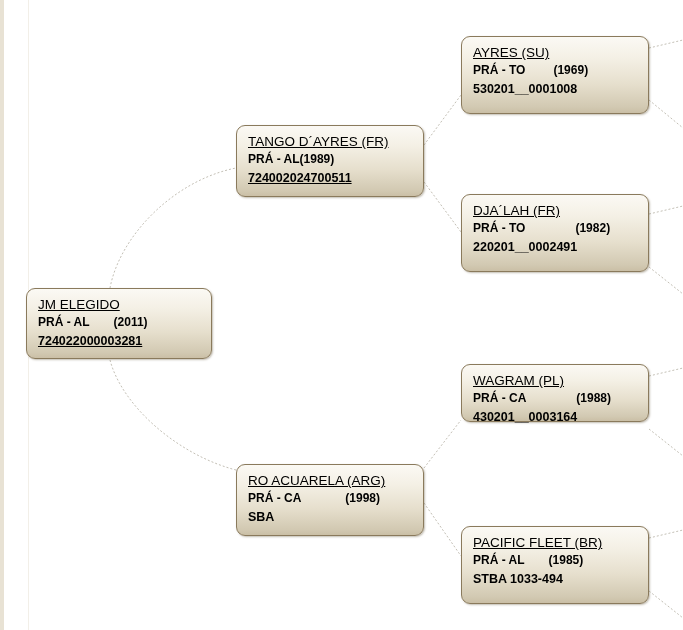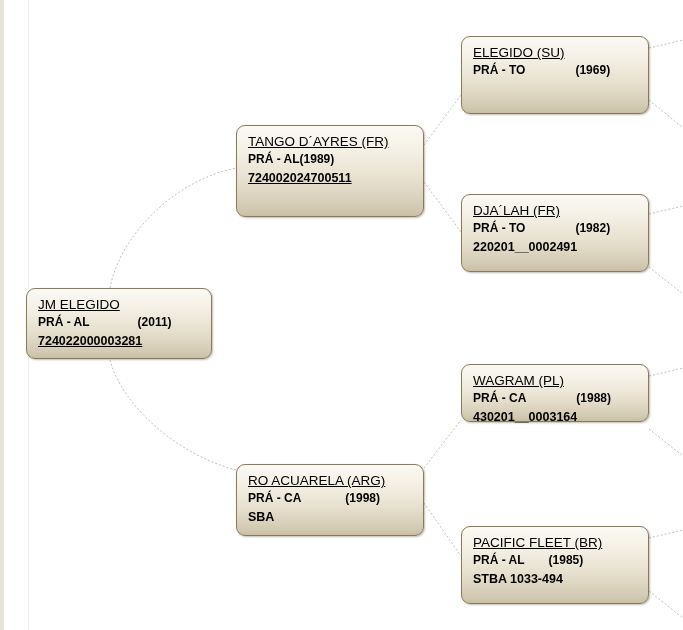--- a/index.html
+++ b/index.html
@@ -96,30 +96,30 @@
     line-height: 18px;
     display: inline-block;
     white-space: nowrap;
   }
   .node-id.underlined {
     text-decoration: underline;
   }
 
   
   #node-root      { left: 26px;  top: 288px; width: 186px; height: 71px; }
-  #node-root .node-year   { margin-left: 48px; }
-
-  #node-sire      { left: 236px; top: 125px; width: 188px; height: 92px; }
+  #node-root .node-year   { margin-left: 24px; }
+
+  #node-sire      { left: 236px; top: 125px; width: 188px; height: 72px; }
   #node-sire .node-year   { }
 
   #node-dam       { left: 236px; top: 464px; width: 188px; height: 72px; }
   #node-dam .node-year    { margin-left: 44px; }
 
   #node-sire-sire { left: 461px; top: 36px;  width: 188px; height: 78px; }
-  #node-sire-sire .node-year { margin-left: 50px; }
+  #node-sire-sire .node-year { margin-left: 28px; }
 
   #node-sire-dam  { left: 461px; top: 194px; width: 188px; height: 78px; }
   #node-sire-dam .node-year  { margin-left: 50px; }
 
   #node-dam-sire  { left: 461px; top: 364px; width: 188px; height: 58px; }
   #node-dam-sire .node-year  { margin-left: 50px; }
 
   #node-dam-dam   { left: 461px; top: 526px; width: 188px; height: 78px; }
   #node-dam-dam .node-year   { margin-left: 24px; }
 </style>
@@ -176,25 +176,26 @@
   <div class="node" id="node-dam">
     <div class="node-name">RO ACUARELA (ARG)</div>
     <div class="node-row2">
       <span class="node-class">PRÁ - CA</span>
       <span class="node-year">(1998)</span>
     </div>
     <div class="node-id">SBA</div>
   </div>
 
   <div class="node" id="node-sire-sire">
-    <div class="node-name">ELEGIDO (SU)</div>
+    <div class="node-name">AYRES (SU)</div>
     <div class="node-row2">
       <span class="node-class">PRÁ - TO</span>
       <span class="node-year">(1969)</span>
     </div>
+    <div class="node-id">530201__0001008</div>
   </div>
 
   <div class="node" id="node-sire-dam">
     <div class="node-name">DJA´LAH (FR)</div>
     <div class="node-row2">
       <span class="node-class">PRÁ - TO</span>
       <span class="node-year">(1982)</span>
     </div>
     <div class="node-id">220201__0002491</div>
   </div>

